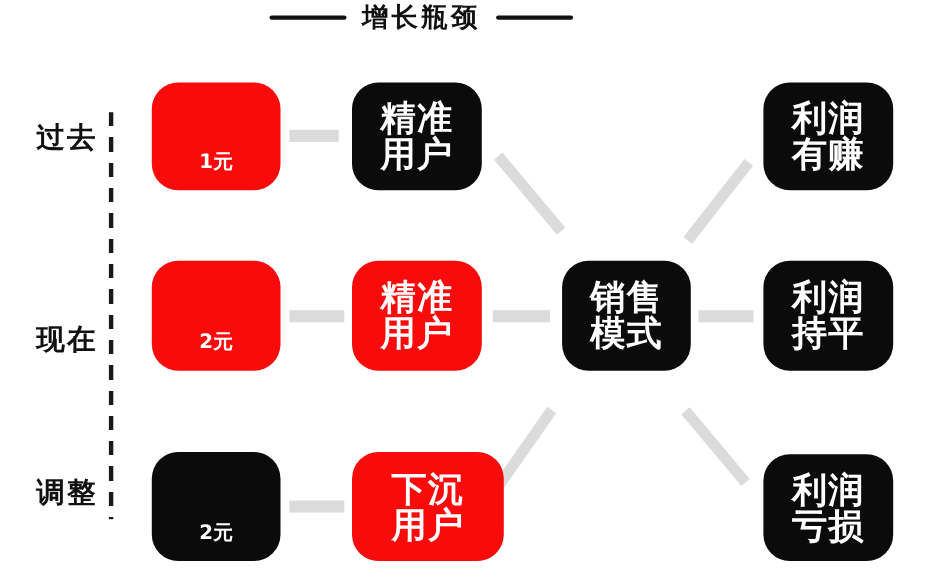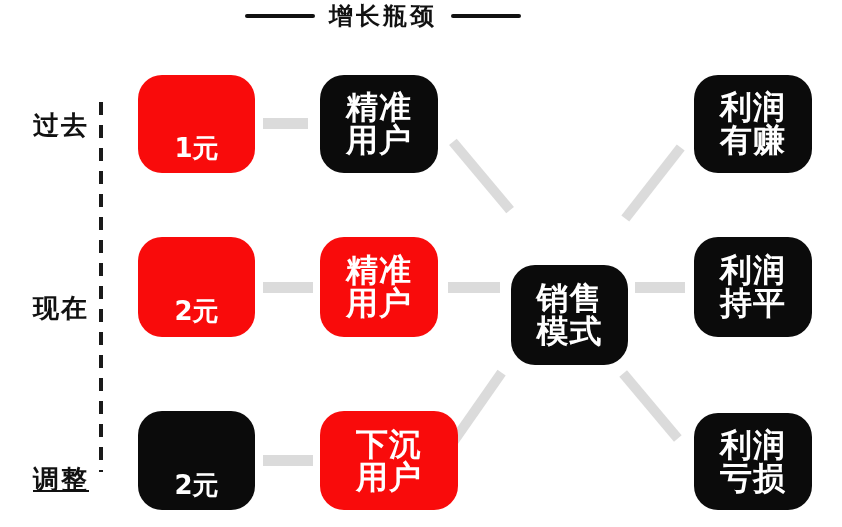--- a/index.html
+++ b/index.html
@@ -43,21 +43,21 @@
   .row-label {
     position: absolute;
     left: 33px;
     font-size: 26px;
     font-weight: bold;
     color: #111111;
     letter-spacing: 2px;
   }
   .row-label.past    { top: 108px; }
   .row-label.present { top: 272px; margin-top: 19px; }
-  .row-label.adjust  { top: 462px; text-decoration: underline; }
+  .row-label.adjust  { top: 430px; }
   
   .dashed-divider {
     position: absolute;
     left: 99px;
     top: 102px;
     width: 4px;
     height: 370px;
     background: repeating-linear-gradient(
       to bottom,
       #1a1a1a 0px, #1a1a1a 13px,
@@ -71,21 +71,21 @@
     display: flex;
     flex-direction: column;
     justify-content: center;
     align-items: center;
     color: #ffffff;
     font-weight: bold;
     text-align: center;
   }
   .node.red   { background: var(--red, #f90b0b); }
   .node.black { background: var(--black, #0b0b0b); }
-  .node .single { font-size: 26px; line-height: 30px; margin-top: 48px; }
+  .node .single { font-size: 18px; line-height: 30px; margin-top: 48px; }
   .node .ln { font-size: 32px; line-height: 33px; letter-spacing: 1px; }
   
   .connector {
     position: absolute;
     height: 11px;
     background: var(--connector, #dbdbdb);
   }
   .diag {
     position: absolute;
     height: 10px;
@@ -132,21 +132,21 @@
     <div class="ln">有赚</div>
   </div>
 
   <div class="node red" style="left:138px; top:237px; width:117px; height:100px;">
     <div class="single">2元</div>
   </div>
   <div class="node red" style="left:320px; top:237px; width:118px; height:100px;">
     <div class="ln">精准</div>
     <div class="ln">用户</div>
   </div>
-  <div class="node black" style="left:511px; top:237px; width:117px; height:100px;margin-top:28px;">
+  <div class="node black" style="left:511px; top:237px; width:117px; height:100px;">
     <div class="ln">销售</div>
     <div class="ln">模式</div>
   </div>
   <div class="node black" style="left:694px; top:237px; width:118px; height:100px;">
     <div class="ln">利润</div>
     <div class="ln">持平</div>
   </div>
 
   <div class="node black" style="left:138px; top:411px; width:117px; height:99px;">
     <div class="single">2元</div>

